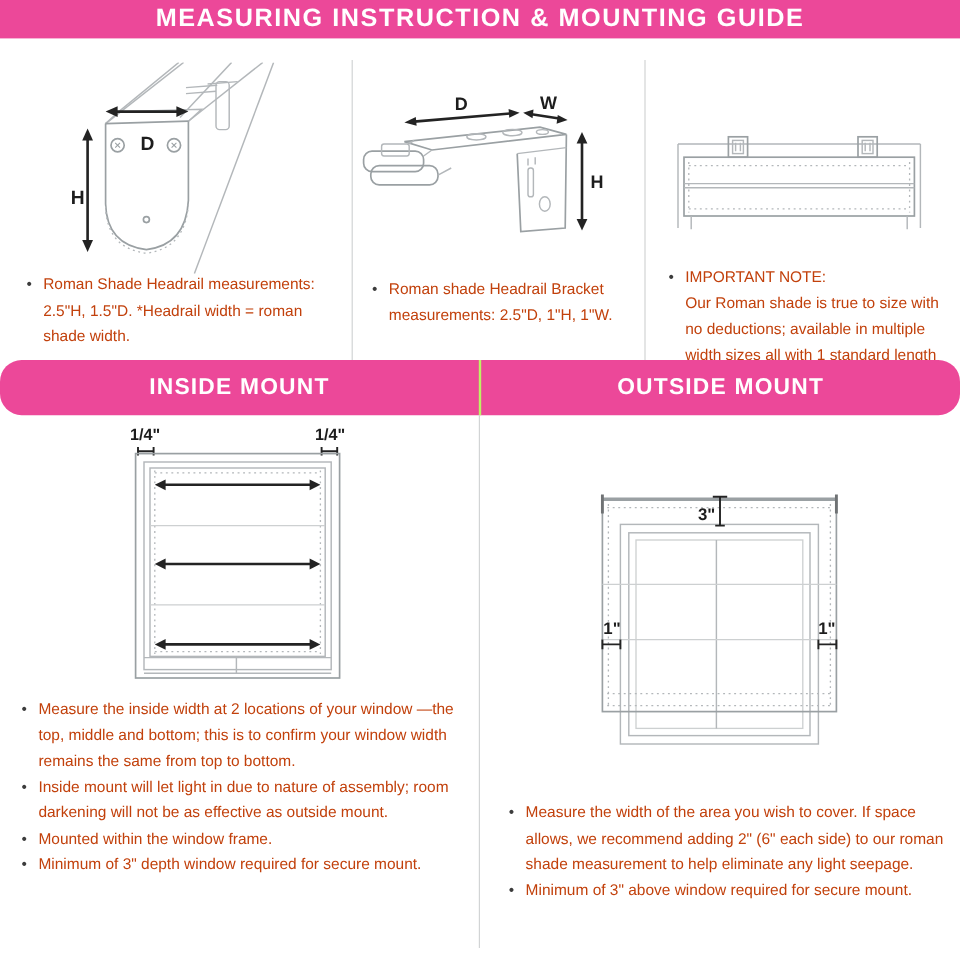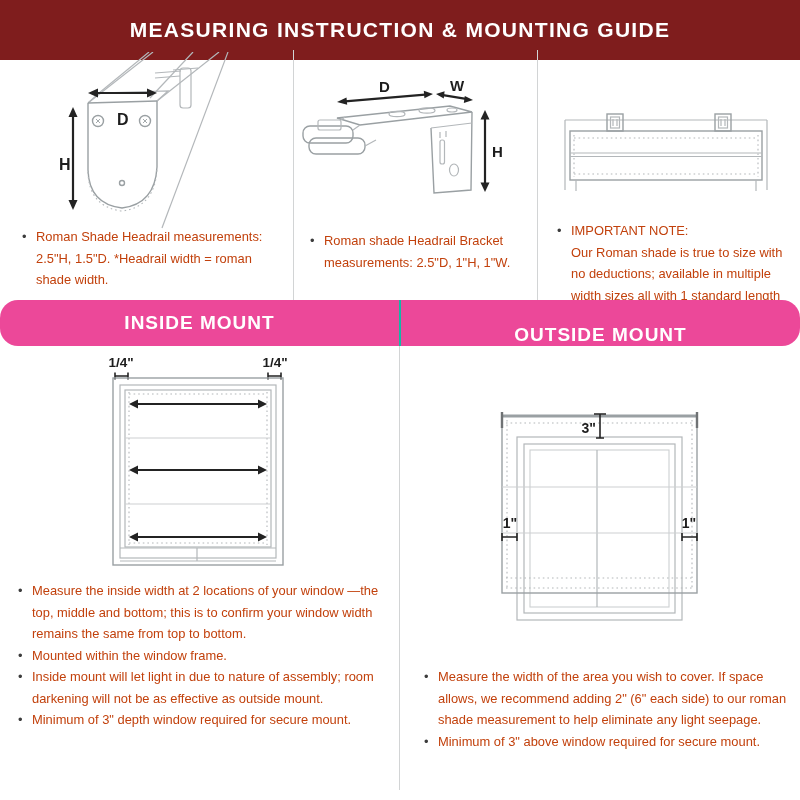--- a/index.html
+++ b/index.html
@@ -1,24 +1,24 @@
 <!DOCTYPE html>
 <html><head>
 <meta charset="utf-8">
 <style>
   html,body{margin:0;padding:0;background:#fff;}
   .page{position:relative;width:800px;height:800px;background:#fff;overflow:hidden;
         font-family:"Liberation Sans", sans-serif;color:#3c3c3c;}
   
-  .main-banner{position:absolute;left:0;top:0;width:800px;height:60px;background:#7f1d1d;
+  .main-banner{position:absolute;left:0;top:0;width:800px;height:32px;background:#ec4899;
                display:flex;align-items:center;justify-content:center;}
   .main-banner h1{margin:0;color:#ffffff;font-size:21px;font-weight:700;letter-spacing:1.3px;}
   .mount-banners{position:absolute;left:0;top:300px;width:800px;height:46px;background:#ec4899;display:flex;border-radius:18px;}
   .mount-banner{flex:1;display:flex;align-items:center;justify-content:center;}
-  .mount-banner + .mount-banner{border-left:2px solid #14b8a6;align-items:flex-end;}
+  .mount-banner + .mount-banner{border-left:2px solid #bef264;}
   .mount-banner h2{margin:0;color:#ffffff;font-size:19px;font-weight:600;letter-spacing:1px;}
   
   .top-section{position:absolute;left:0;top:50px;width:800px;height:250px;}
   .col{position:absolute;top:0;height:250px;}
   .col1{left:0;width:293px;border-right:1px solid #d2d4d5;}
   .col2{left:294px;width:243px;border-right:1px solid #d2d4d5;}
   .col3{left:538px;width:262px;}
   
   .bottom-section{position:absolute;left:0;top:346px;width:800px;height:454px;}
   .v-divider{position:absolute;left:399px;top:0;width:1px;height:444px;background:#d2d4d5;}
@@ -235,22 +235,22 @@
           <polygon class="fillk" points="182,118 173,113.5 173,122.5"></polygon>
           <line class="dk" x1="51" y1="185" x2="175" y2="185"></line>
           <polygon class="fillk" points="44,185 53,180.5 53,189.5"></polygon>
           <polygon class="fillk" points="182,185 173,180.5 173,189.5"></polygon>
         </g>
         <text class="svglabel" x="36" y="15" font-size="13.5" text-anchor="middle">1/4"</text>
         <text class="svglabel" x="190" y="15" font-size="13.5" text-anchor="middle">1/4"</text>
       </svg>
       <div class="bullets in-b">
         <div class="bullet">Measure the inside width at 2 locations of your window —the top, middle and bottom; this is to confirm your window width remains the same from top to bottom.</div>
+        <div class="bullet">Inside mount will let light in due to nature of assembly; room darkening will not be as effective as outside mount.</div>
         <div class="bullet">Mounted within the window frame.</div>
-        <div class="bullet">Inside mount will let light in due to nature of assembly; room darkening will not be as effective as outside mount.</div>
         <div class="bullet">Minimum of 3" depth window required for secure mount.</div>
       </div>
     </div>
 
     <div class="mount-col outside">
       <svg class="svg-abs" style="left:50px;top:46px;" width="320" height="240" viewBox="0 0 320 240">
 
         <g>
           <rect class="ln" x="67" y="45" width="165" height="183"></rect>
           <rect class="ln" x="74" y="52" width="151" height="169"></rect>

